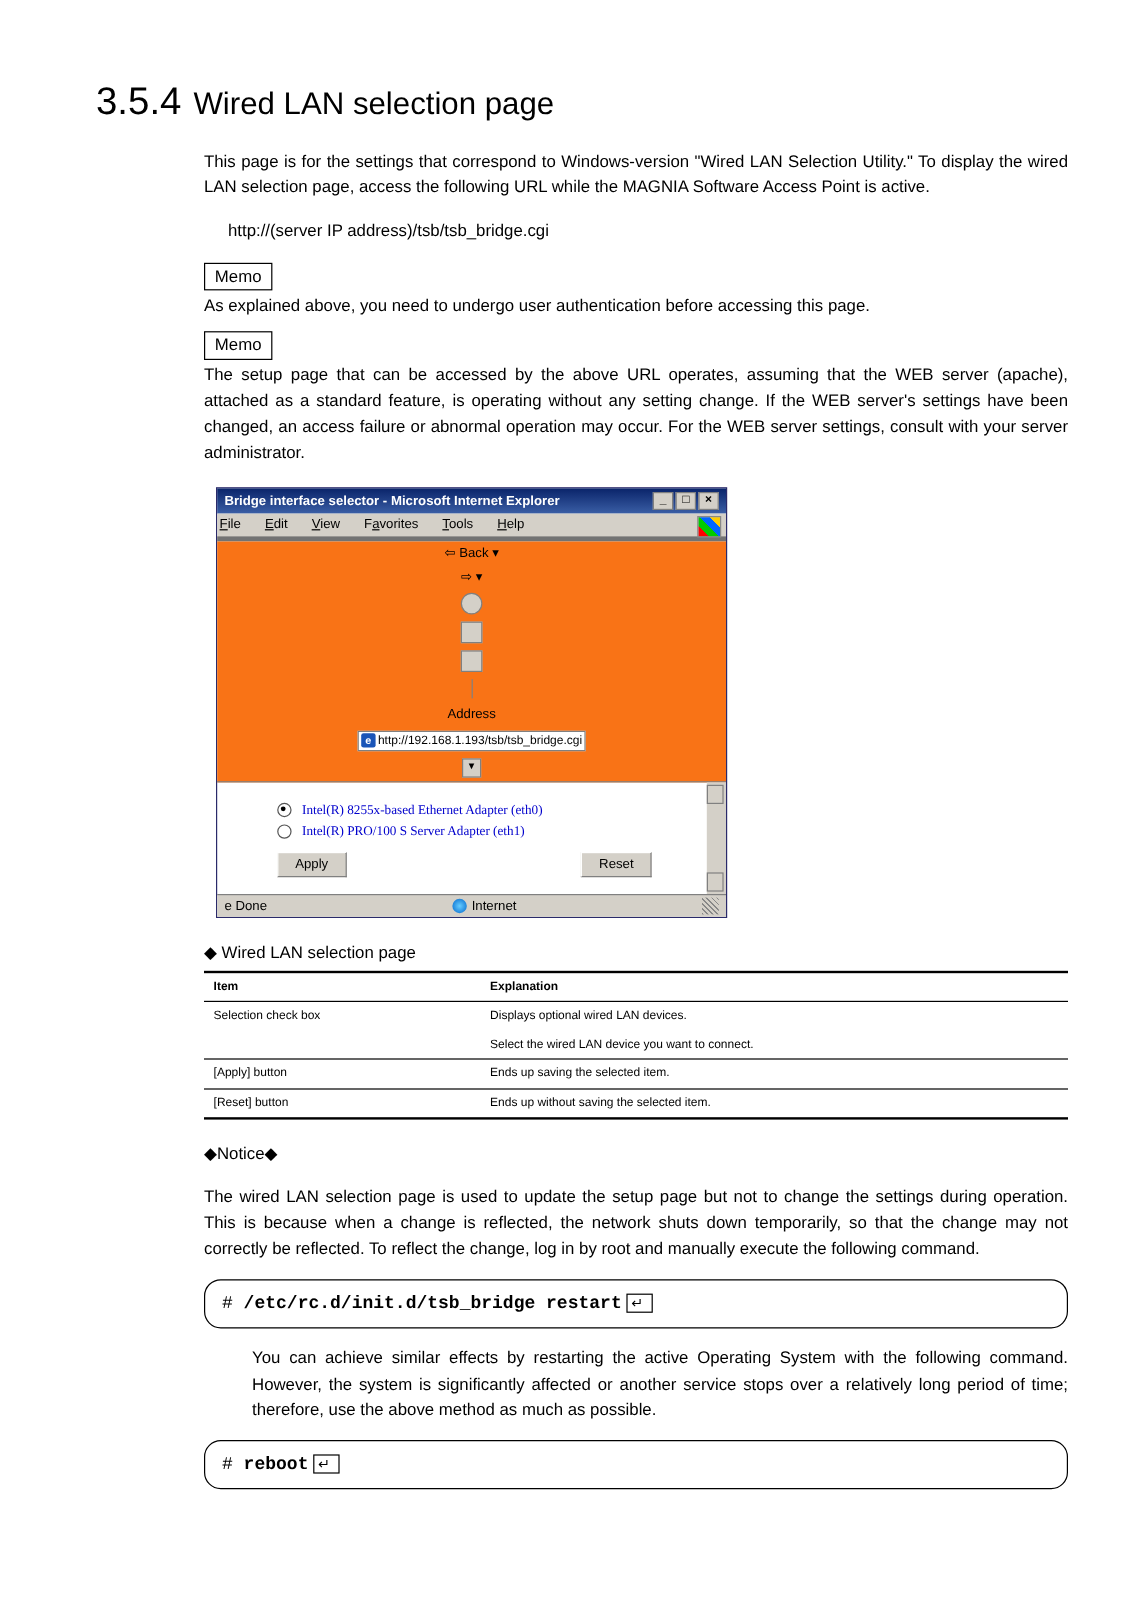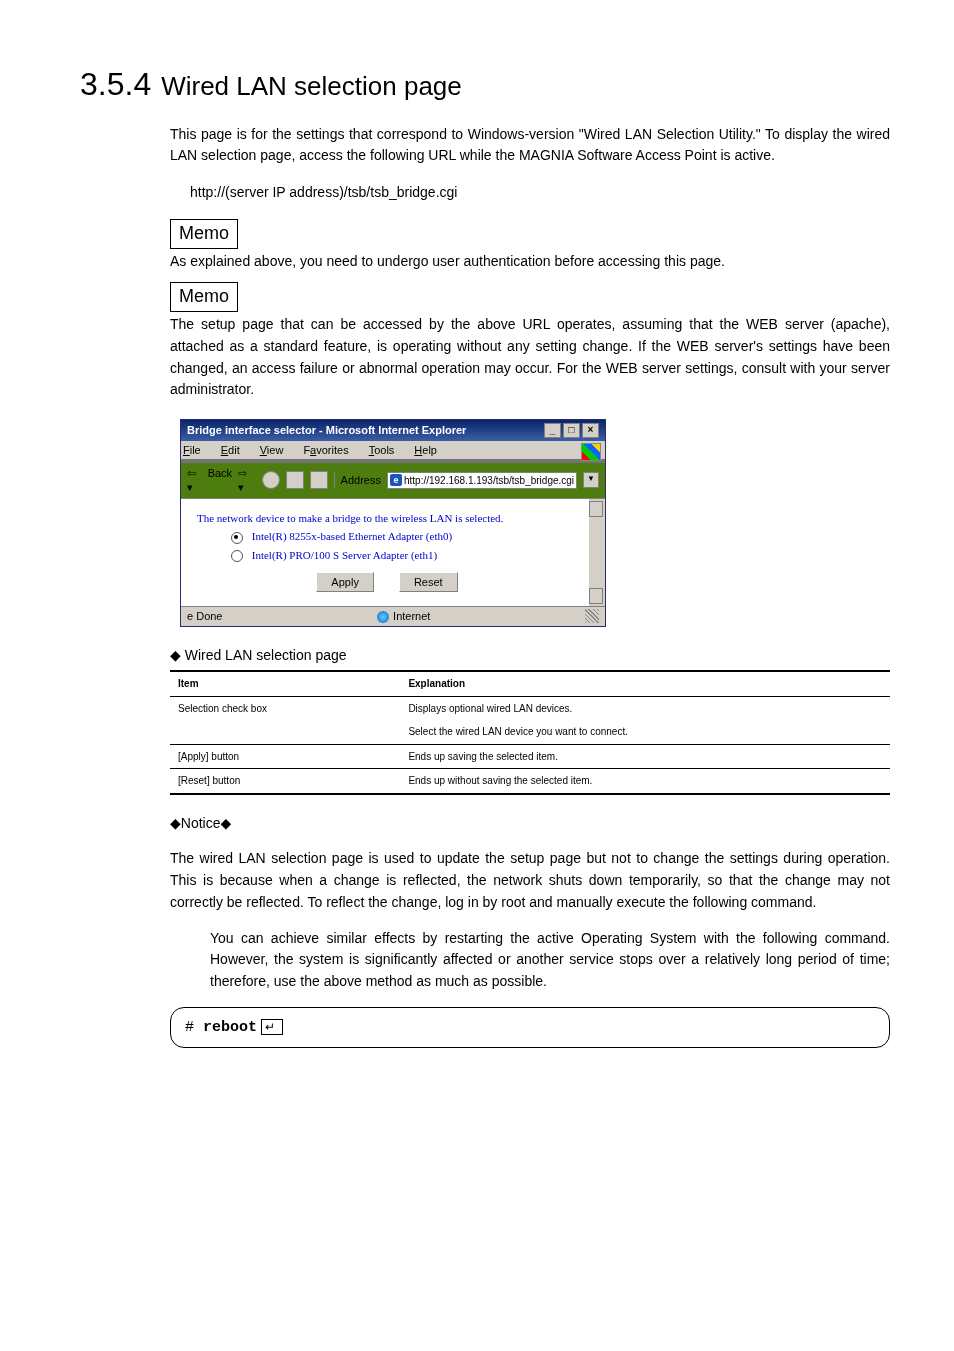--- a/index.html
+++ b/index.html
@@ -26,21 +26,21 @@
     margin-right: 4px;
     text-align: justify;
   }
   .mono-url {
     margin: 15px 0 15px 20px;
   }
   .memo-label {
     display: inline-block;
     border: 1px solid #000;
     padding: 0 8px;
-    font-size: 18px;
+    font-size: 14px;
     margin-bottom: 2px;
   }
   .memo-block { margin-top: 10px; }
   .screenshot-wrap {
     margin: 18px auto 18px 10px;
     width: 424px;
     border: 1px solid #2a2a6a;
     font-size: 11px;
     line-height: 1.3;
     background: #fff;
@@ -79,26 +79,27 @@
   }
   .menubar .winlogo {
     position: absolute; right: 4px; top: 2px;
     width: 18px; height: 16px;
     background: linear-gradient(45deg, #f00 25%, #0c0 25% 50%, #06f 50% 75%, #fc0 75%);
     border: 1px solid #888;
   }
   .menubar span { color: #000; }
   .menubar .u { text-decoration: underline; }
   .toolbar {
-    background: #4d7c0f;
+    background: #f97316;
     padding: 3px 6px;
     border-bottom: 1px solid #808080;
     display: flex;
     align-items: center;
     gap: 6px;
+    flex-direction: column;
   }
   .toolbar .back { color: #000; }
   .toolbar .circle {
     display: inline-block; width: 16px; height: 16px; border-radius: 50%;
     background: #d4d0c8; border: 1px solid #808080; vertical-align: middle;
   }
   .toolbar .sq {
     display:inline-block;width:16px;height:16px;background:#d4d0c8;border:1px solid #808080;vertical-align:middle;
   }
   .toolbar .addrbox {
@@ -126,21 +127,21 @@
   }
   .content-pane a { color: #0000cc; }
   .content-pane .radio-row { margin: 4px 0 4px 34px; }
   .content-pane .radio {
     display:inline-block;width:10px;height:10px;border:1px solid #555;border-radius:50%;
     vertical-align:middle;margin-right:6px;position:relative;background:#fff;
   }
   .content-pane .radio.sel::after{
     content:"";position:absolute;left:2px;top:2px;width:4px;height:4px;border-radius:50%;background:#000;
   }
-  .content-pane .btnrow { margin: 10px 0 0 34px; display:flex; justify-content:center; padding-right: 30px; gap: 25px;}
+  .content-pane .btnrow { margin: 10px 0 0 34px; display:flex; justify-content:space-between; padding-right: 30px; gap: 25px;}
   .content-pane .btn {
     display:inline-block;padding:2px 14px;background:#d4d0c8;border:1px solid #808080;
     border-top-color:#fff;border-left-color:#fff;font-family:sans-serif;font-size:11px;
   }
   .statusbar {
     background:#d4d0c8;border-top:1px solid #808080;padding:2px 6px;display:flex;
     justify-content:space-between;align-items:center;font-size:11px;
   }
   .statusbar .glb {display:inline-block;width:12px;height:12px;background:radial-gradient(circle,#6cf,#06c);border-radius:50%;vertical-align:middle;margin-right:4px;}
   .statusbar .grip {
@@ -236,21 +237,20 @@
       <span>A<span class="u">d</span>dress</span>
       <span class="addrbox">
         <span class="ie">e</span>
         <span>http://192.168.1.193/tsb/tsb_bridge.cgi</span>
       </span>
       <span class="dd">▼</span>
     </div>
     <div class="content-pane">
       <span class="scrollthumb"></span>
       <span class="scrollthumb2"></span>
-      <div><a>The network device to make a bridge to the wireless LAN is selected.</a></div>
       <div class="radio-row">
         <span class="radio sel"></span>
         <a>Intel(R) 8255x-based Ethernet Adapter (eth0)</a>
       </div>
       <div class="radio-row">
         <span class="radio"></span>
         <a>Intel(R) PRO/100 S Server Adapter (eth1)</a>
       </div>
       <div class="btnrow">
         <span class="btn">Apply</span>
@@ -290,20 +290,23 @@
       <tr class="linetop">
         <td>[Reset] button</td>
         <td>Ends up without saving the selected item.</td>
       </tr>
     </tbody>
   </table>
 
   <div class="notice-head">◆<span>Notice</span>◆</div>
   <p>The wired LAN selection page is used to update the setup page but not to change the settings during operation.  This is because when a change is reflected, the network shuts down temporarily, so that the change may not correctly be reflected.  To reflect the change, log in by root and manually execute the following command.</p>
 
+  <div class="cmdbox">
+    <span class="prompt">#&nbsp;</span><span class="bold">/etc/rc.d/init.d/tsb_bridge restart</span><span class="enter-key"></span>
+  </div>
 
   <p class="indent-para">You can achieve similar effects by restarting the active Operating System with the following command.  However, the system is significantly affected or another service stops over a relatively long period of time; therefore, use the above method as much as possible.</p>
 
   <div class="cmdbox">
     <span class="prompt">#&nbsp;</span><span class="bold">reboot</span><span class="enter-key"></span>
   </div>
 
 </div>
 
 </body></html>

